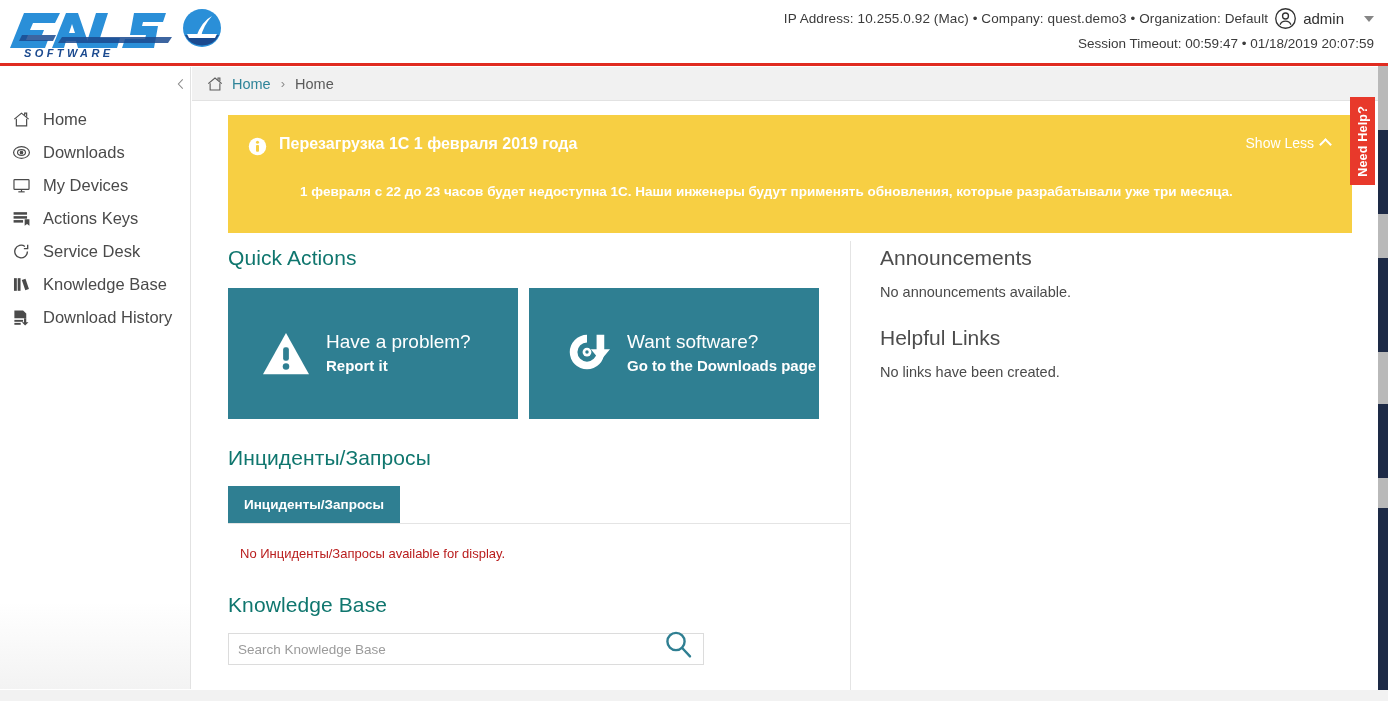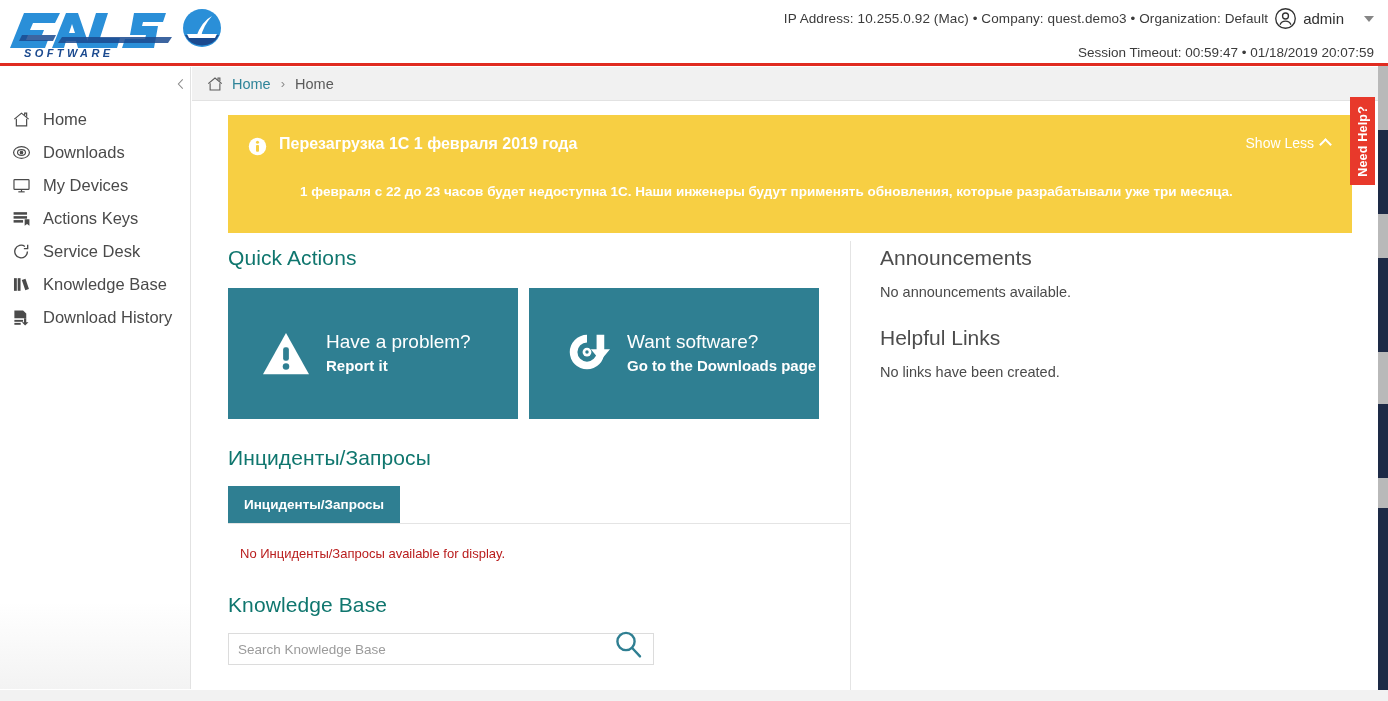--- a/index.html
+++ b/index.html
@@ -34,21 +34,21 @@
     letter-spacing: .1px;
   }
   .avatar-icon { display: inline-block; width: 23px; height: 23px; }
   .admin-name { font-size: 15px; color: #2f2f2f; }
   .caret-down {
     width: 0; height: 0; margin-left: 14px; margin-top: 2px;
     border-left: 5px solid transparent; border-right: 5px solid transparent;
     border-top: 6px solid #868686;
   }
   .header-line2 {
-    margin-top: 13px; font-size: 13.5px; color: #3b3b3b; white-space: nowrap;
+    margin-top: 4px; font-size: 13.5px; color: #3b3b3b; white-space: nowrap;
   }
 
   
   .sidebar {
     position: absolute; left: 0; top: 67px; width: 191px; height: 622px;
     background: linear-gradient(to bottom, #ffffff 0%, #ffffff 86%, #f3f3f3 100%);
     border-right: 1px solid #e2e2e2;
   }
   .nav-item {
     display: flex; align-items: center; gap: 12px;
@@ -136,21 +136,21 @@
   .incidents { margin-top: 27px; }
   .tabs { margin-top: 16px; border-bottom: 1px solid #e4e4e4; display: flex; }
   .tab {
     background: #2f7f92; color: #ffffff; font-size: 13.5px; font-weight: bold;
     padding: 11px 16px; cursor: pointer;
   }
   .empty-text { margin-top: 22px; margin-left: 12px; font-size: 13px; color: #b91c1c; }
 
   .kb { margin-top: 32px; }
   .kb-search {
-    margin-top: 16px; width: 426px; height: 32px; border: 1px solid #dcdcdc;
+    margin-top: 16px; width: 476px; height: 32px; border: 1px solid #dcdcdc;
     display: flex; align-items: center; background: #fff; position: relative;
   }
   .kb-input {
     border: 0; outline: none; flex: 1; height: 30px; padding-left: 9px;
     font-size: 13.5px; color: #333; font-family: "Liberation Sans", sans-serif;
     background: transparent;
   }
   .kb-input::placeholder { color: #9b9b9b; }
   .kb-search-icon {
     position: absolute; right: 8px; top: -6px; width: 34px; height: 34px;

